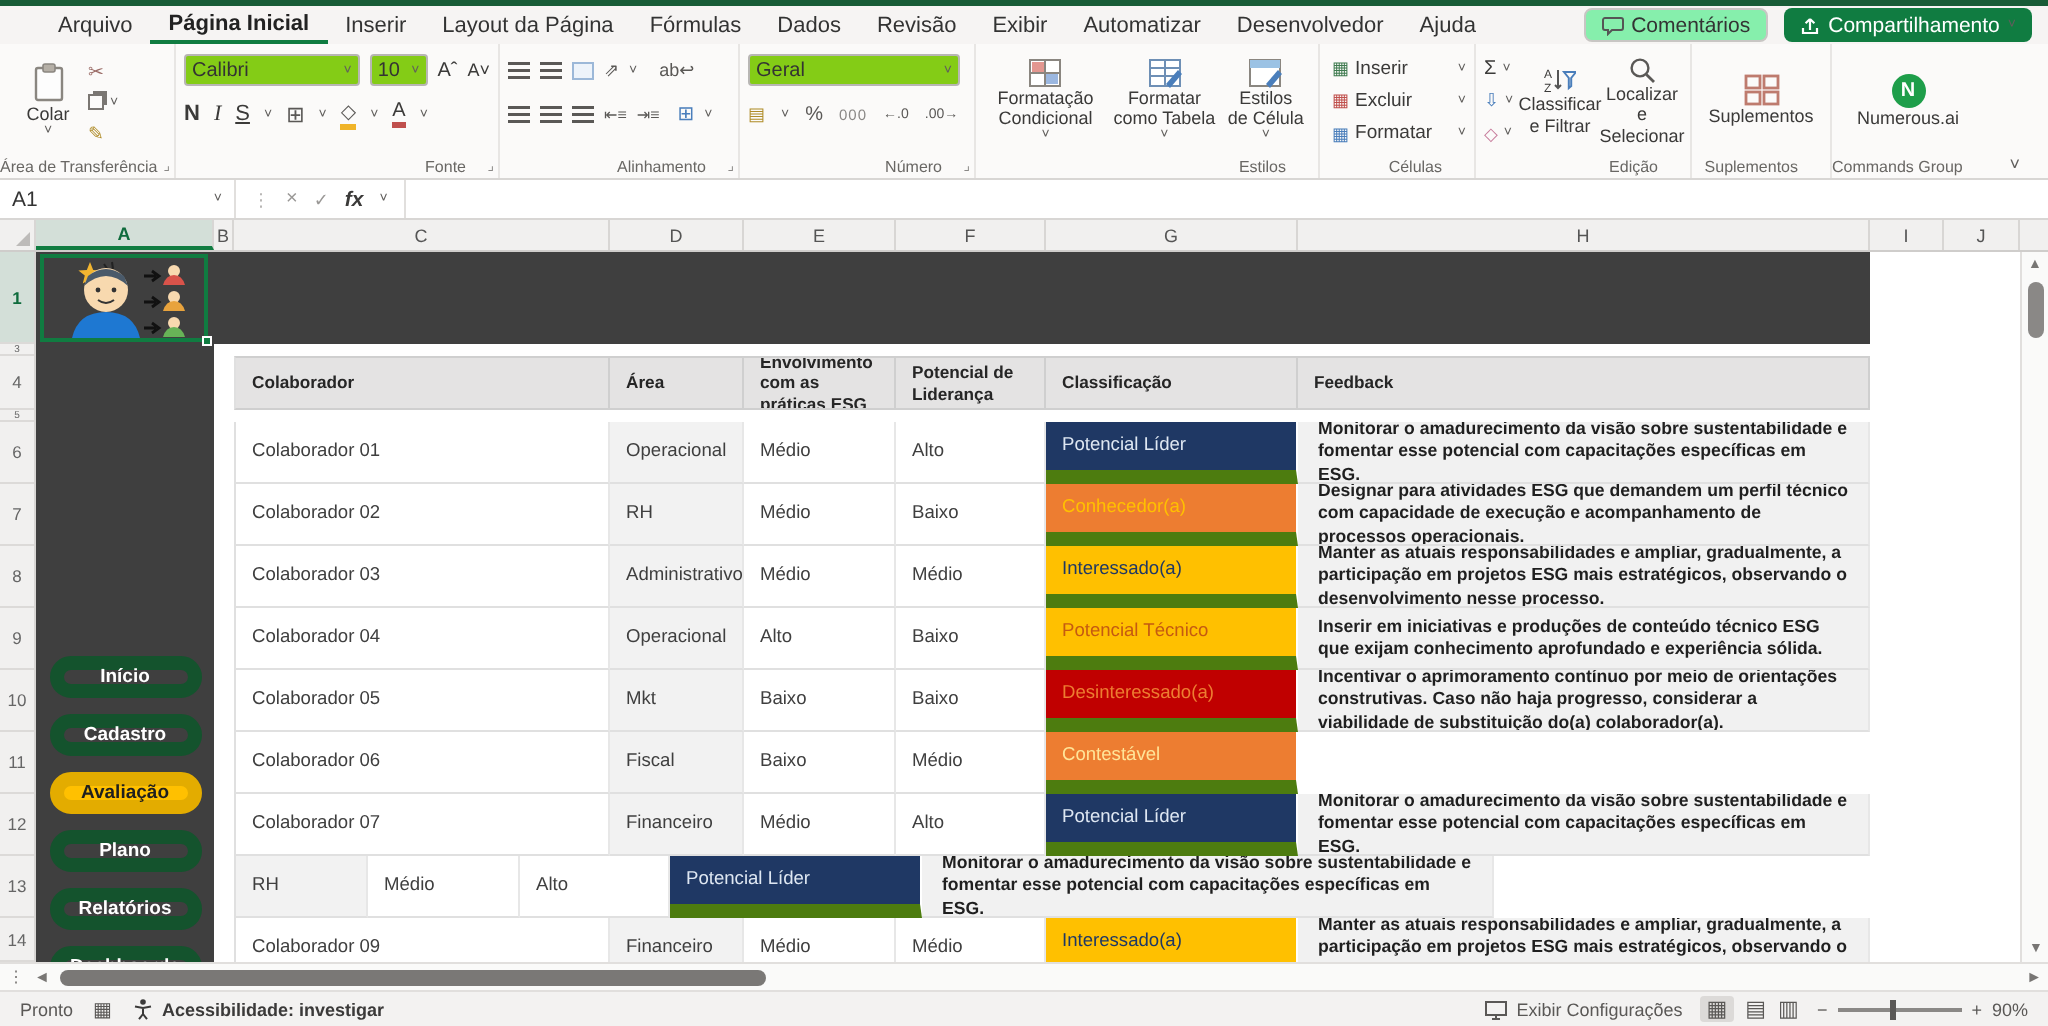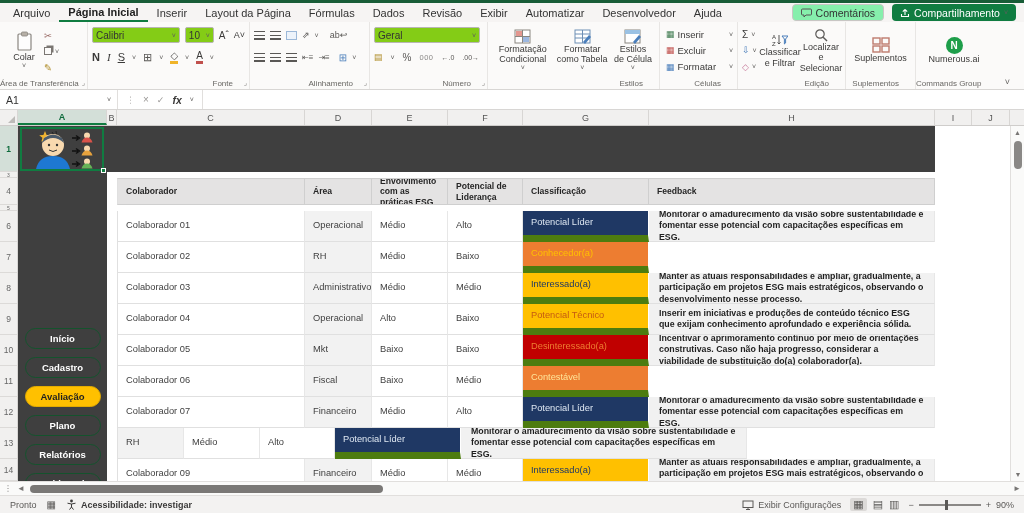--- a/index.html
+++ b/index.html
@@ -3,21 +3,21 @@
 <meta charset="utf-8">
 <style>
   * { margin:0; padding:0; box-sizing:border-box; }
   html,body { width:1024px; height:513px; overflow:hidden; }
   body { font-family:"Liberation Sans", sans-serif; background:#fff; }
   #app { position:relative; width:1024px; height:513px; background:#fff; overflow:hidden; }
 
   
   .topbar { position:absolute; top:0; left:0; right:0; height:22px; background:#F6F4F3;
             border-top:3px solid #185C37; display:flex; align-items:stretch; }
-  .menu-tabs { display:flex; align-items:stretch; padding-left:4px; }
+  .menu-tabs { display:flex; align-items:stretch; padding-left:20px; }
   .tab { font-size:11px; color:#333; padding:0 9px; display:flex; align-items:center; cursor:default; }
   .tab.active { font-weight:bold; color:#222; border-bottom:2px solid #107C41; }
   .topbar-right { margin-left:auto; display:flex; align-items:center; gap:8px; padding-right:8px; }
   .btn-comments { display:flex; align-items:center; gap:4px; background:#86efac; border:1px solid #C8C6C4;
                   border-radius:4px; height:17px; padding:0 8px; font-size:10.5px; color:#333; }
   .btn-share { display:flex; align-items:center; gap:4px; background:#107C41; color:#fff;
                border-radius:4px; height:17px; padding:0 8px; font-size:10.5px; }
 
   
   .ribbon { position:absolute; top:22px; left:0; right:0; height:68px; background:#FBFAF9;
@@ -61,21 +61,21 @@
         border-bottom:1px solid #DCDAD8; overflow:hidden; }
   .rn.sel { background:#D3DFD8; color:#0E6B3C; font-weight:bold; }
 
   .colA { position:absolute; left:18px; top:0; width:89px; height:100%; background:#3F3F3F; }
   .banner { position:absolute; left:107px; top:0; width:828px; height:46px; background:#3F3F3F; }
 
   .logo-cell { position:absolute; left:2px; top:1px; width:84px; height:44px; border:2px solid #107C41; }
   .logo-cell .handle { position:absolute; right:-4px; bottom:-4px; width:5px; height:5px; background:#107C41; border:1px solid #fff; }
 
   .side-btns { position:absolute; left:18px; top:202px; width:89px; display:flex; flex-direction:column; gap:8px; align-items:center; }
-  .sbtn { width:76px; height:21px; border-radius:11px; border:1px solid #14532d; color:#fff;
+  .sbtn { width:76px; height:21px; border-radius:11px; border:7px solid #14532d; color:#fff;
           font-size:9.5px; font-weight:bold; display:flex; align-items:center; justify-content:center;
           background:transparent; white-space:nowrap; }
   .sbtn.active { background:#FFC000; border-color:#E3AC00; color:#1F1F1F; }
 
   .tbl { position:absolute; left:117px; top:52px; width:818px; }
   .trow { display:flex; width:818px; }
   .thead-row .tc { background:#E4E3E3; font-weight:bold; color:#262626; font-size:8.6px;
                    border-right:1px solid #CFCFCF; border-bottom:1px solid #CFCFCF; border-top:1px solid #CFCFCF; }
   .tc { display:flex; align-items:center; padding:2px 6px 2px 8px; line-height:1.2; overflow:hidden; }
   .thead-row { height:27px; }
@@ -460,20 +460,21 @@
           <div class="tc c3">Alto</div>
           <div class="tc c4 cls" style="background: rgb(31, 56, 100); color: rgb(222, 231, 242);">Potencial Líder</div>
           <div class="tc c5 fb">Monitorar o amadurecimento da visão sobre sustentabilidade e fomentar esse potencial com capacitações específicas em ESG.</div>
         </div>
         <div class="trow drow">
           <div class="tc c0">Colaborador 02</div>
           <div class="tc c1 area">RH</div>
           <div class="tc c2">Médio</div>
           <div class="tc c3">Baixo</div>
           <div class="tc c4 cls" style="background: rgb(237, 125, 49); color: rgb(255, 192, 0);">Conhecedor(a)</div>
+          <div class="tc c5 fb">Designar para atividades ESG que demandem um perfil técnico com capacidade de execução e acompanhamento de processos operacionais.</div>
         </div>
         <div class="trow drow">
           <div class="tc c0">Colaborador 03</div>
           <div class="tc c1 area">Administrativo</div>
           <div class="tc c2">Médio</div>
           <div class="tc c3">Médio</div>
           <div class="tc c4 cls" style="background: rgb(255, 192, 0); color: rgb(31, 56, 100);">Interessado(a)</div>
           <div class="tc c5 fb">Manter as atuais responsabilidades e ampliar, gradualmente, a participação em projetos ESG mais estratégicos, observando o desenvolvimento nesse processo.</div>
         </div>
         <div class="trow drow">

